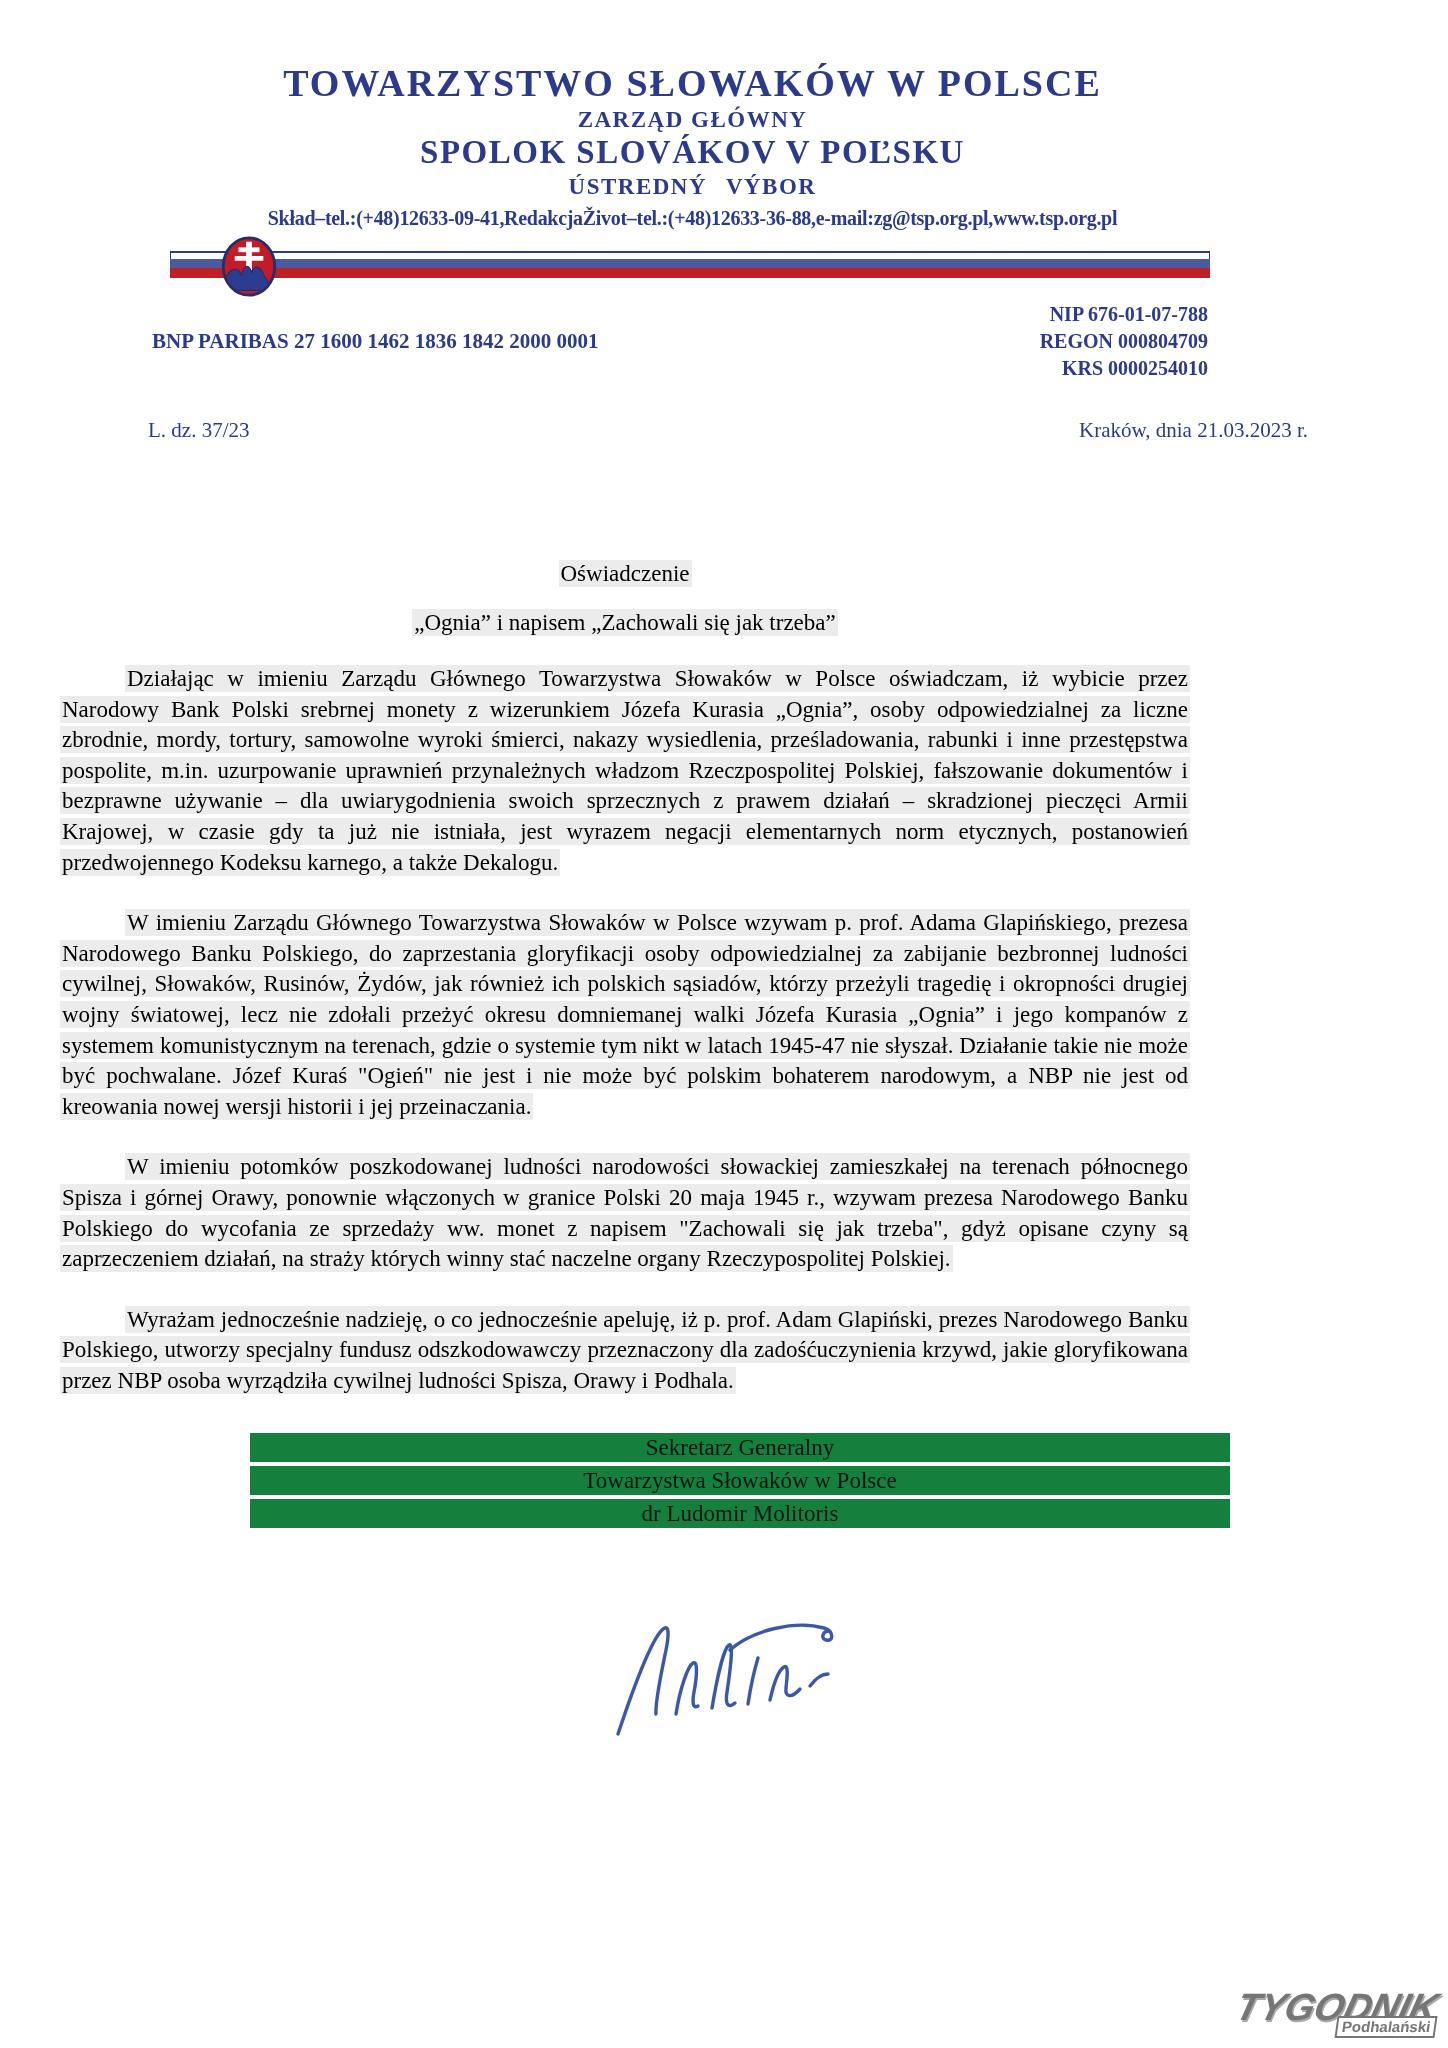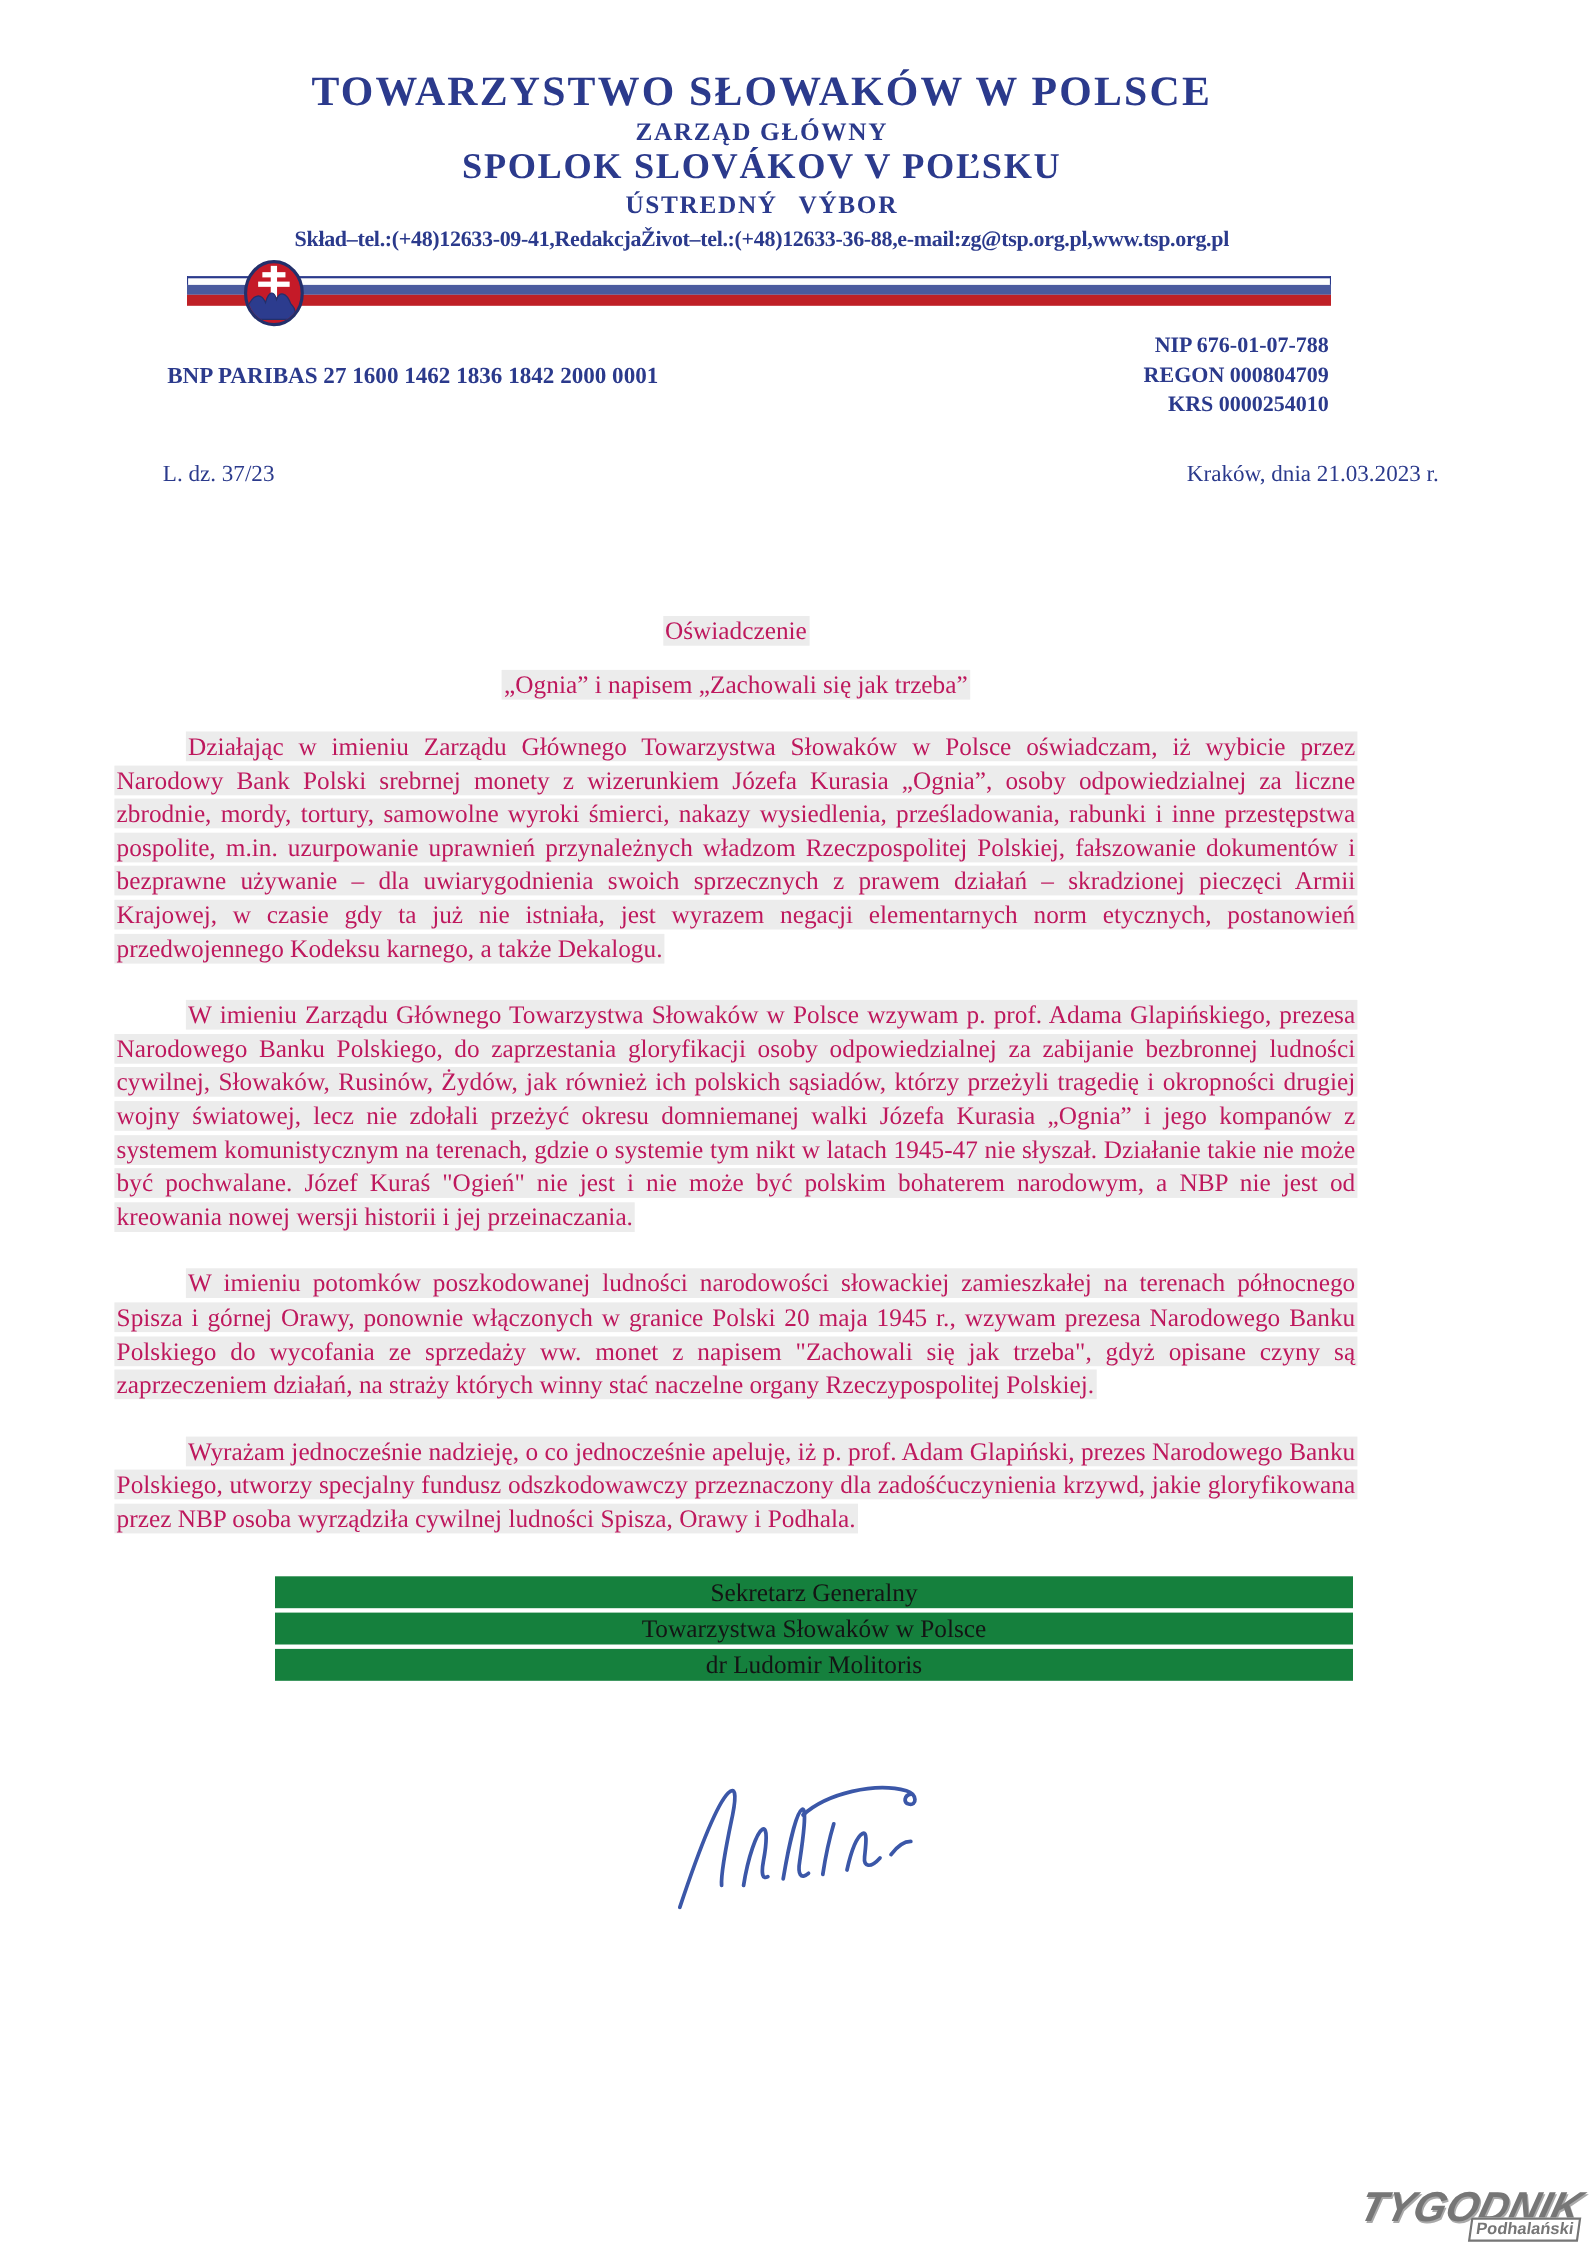--- a/index.html
+++ b/index.html
@@ -26,21 +26,21 @@
   .band-blue{height:9px;background:#4a5a9e;}
   .band-red{height:10px;background:#bf2026;}
   .emblem{position:absolute;left:50px;top:-16px;width:58px;height:63px;}
   
   .ids-row{display:flex;justify-content:space-between;margin:20px 0 0 152px;width:1056px;color:#2b3a8c;font-weight:bold;}
   .bank{font-size:21px;margin-top:28px;}
   .taxids{text-align:right;font-size:20px;line-height:27px;}
   
   .ref-row{display:flex;justify-content:space-between;margin:36px 0 0 148px;width:1160px;color:#2b3a8c;font-size:21px;}
   
-  .docbody{margin-left:104px;width:1130px;color:#be185d;font-size:23px;}
+  .docbody{margin-left:60px;width:1130px;color:#000000;font-size:23px;}
   .hl{background:#ececec;padding:1px 2px;box-decoration-break:clone;-webkit-box-decoration-break:clone;}
   .doc-title{text-align:center;margin-top:118px;}
   .subject{text-align:center;margin-top:20px;line-height:31px;}
   .para{margin:0;margin-top:30px;text-align:justify;text-indent:65px;line-height:30.6px;}
   .para.first{margin-top:26px;}
   
   .sig-block{margin:36px 0 0 250px;width:980px;}
   .sig-line{background:#15803d;text-align:center;font-size:23px;line-height:25px;padding:2px 0;margin-bottom:4px;color:#141414;}
   .sig-scribble-wrap{margin:88px 0 0 600px;width:290px;height:120px;}
   

